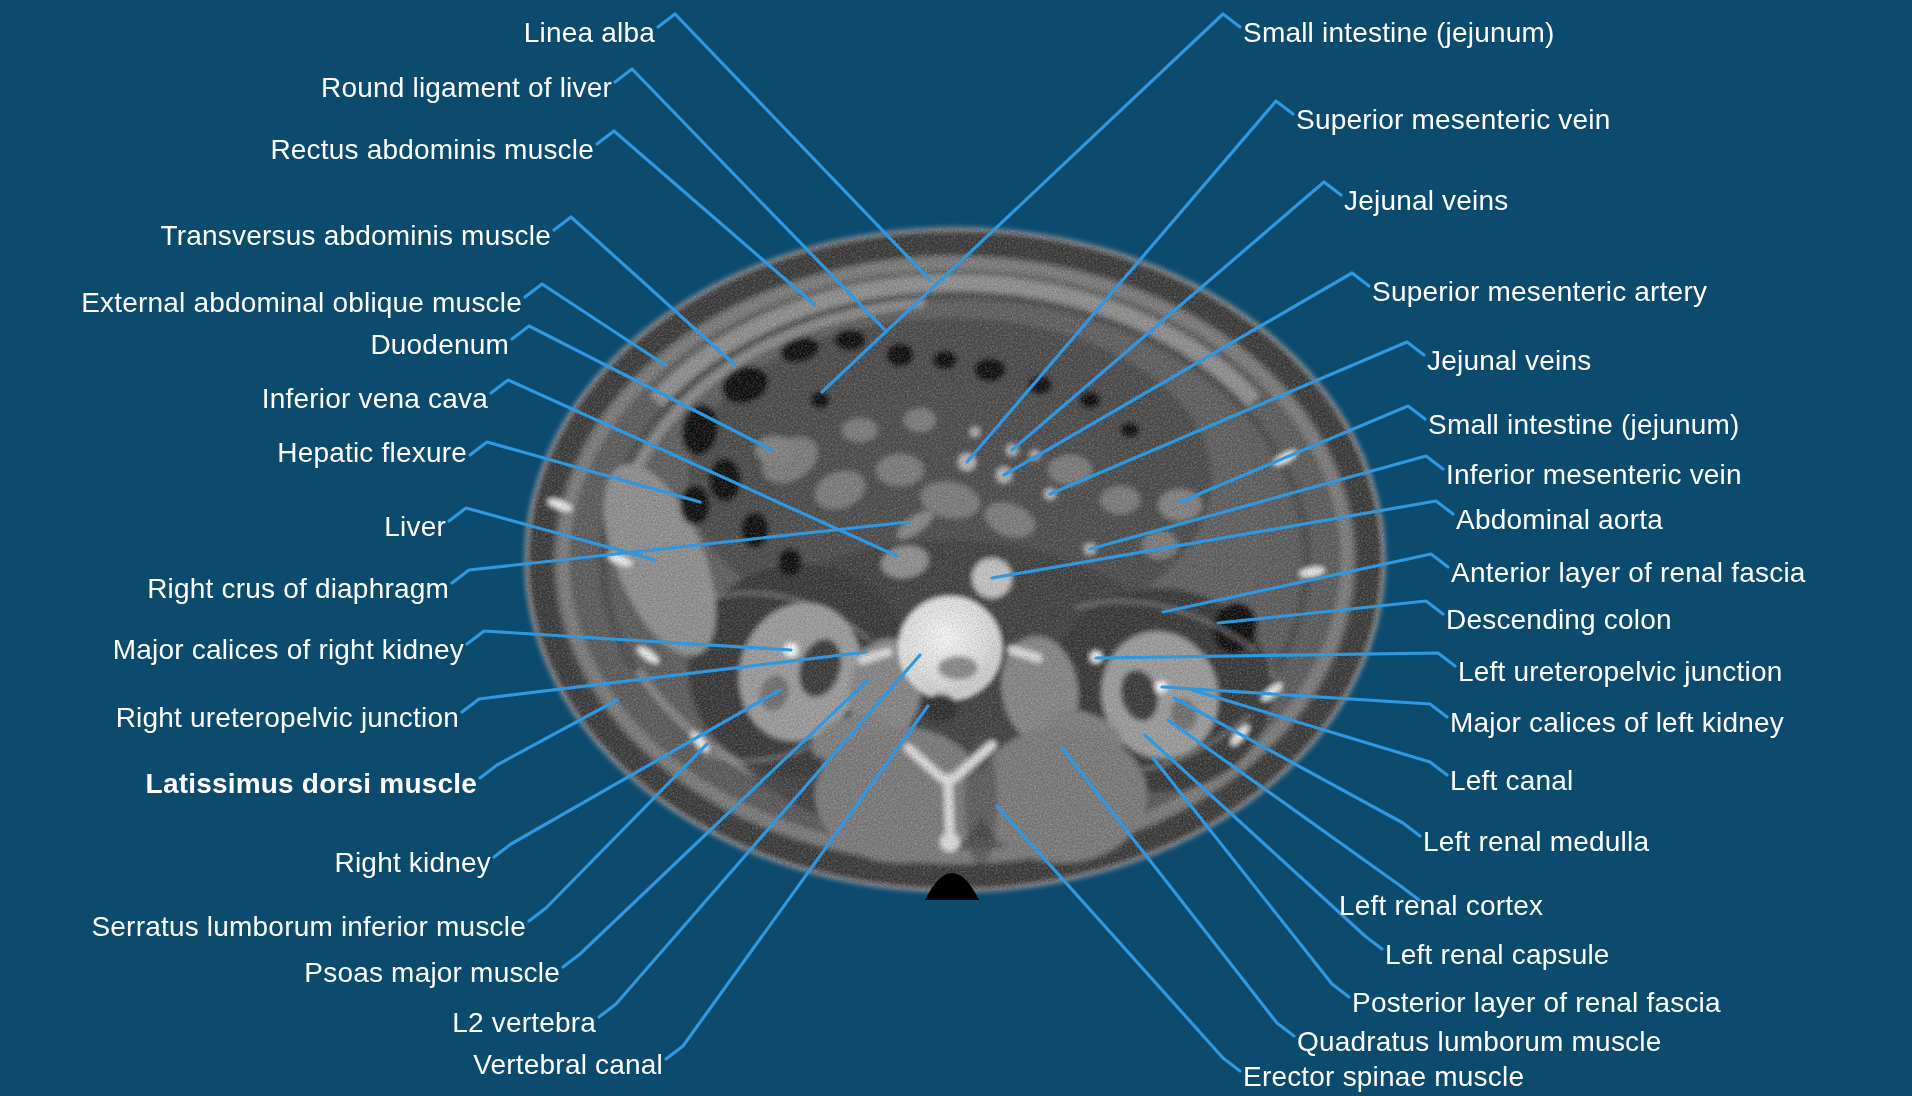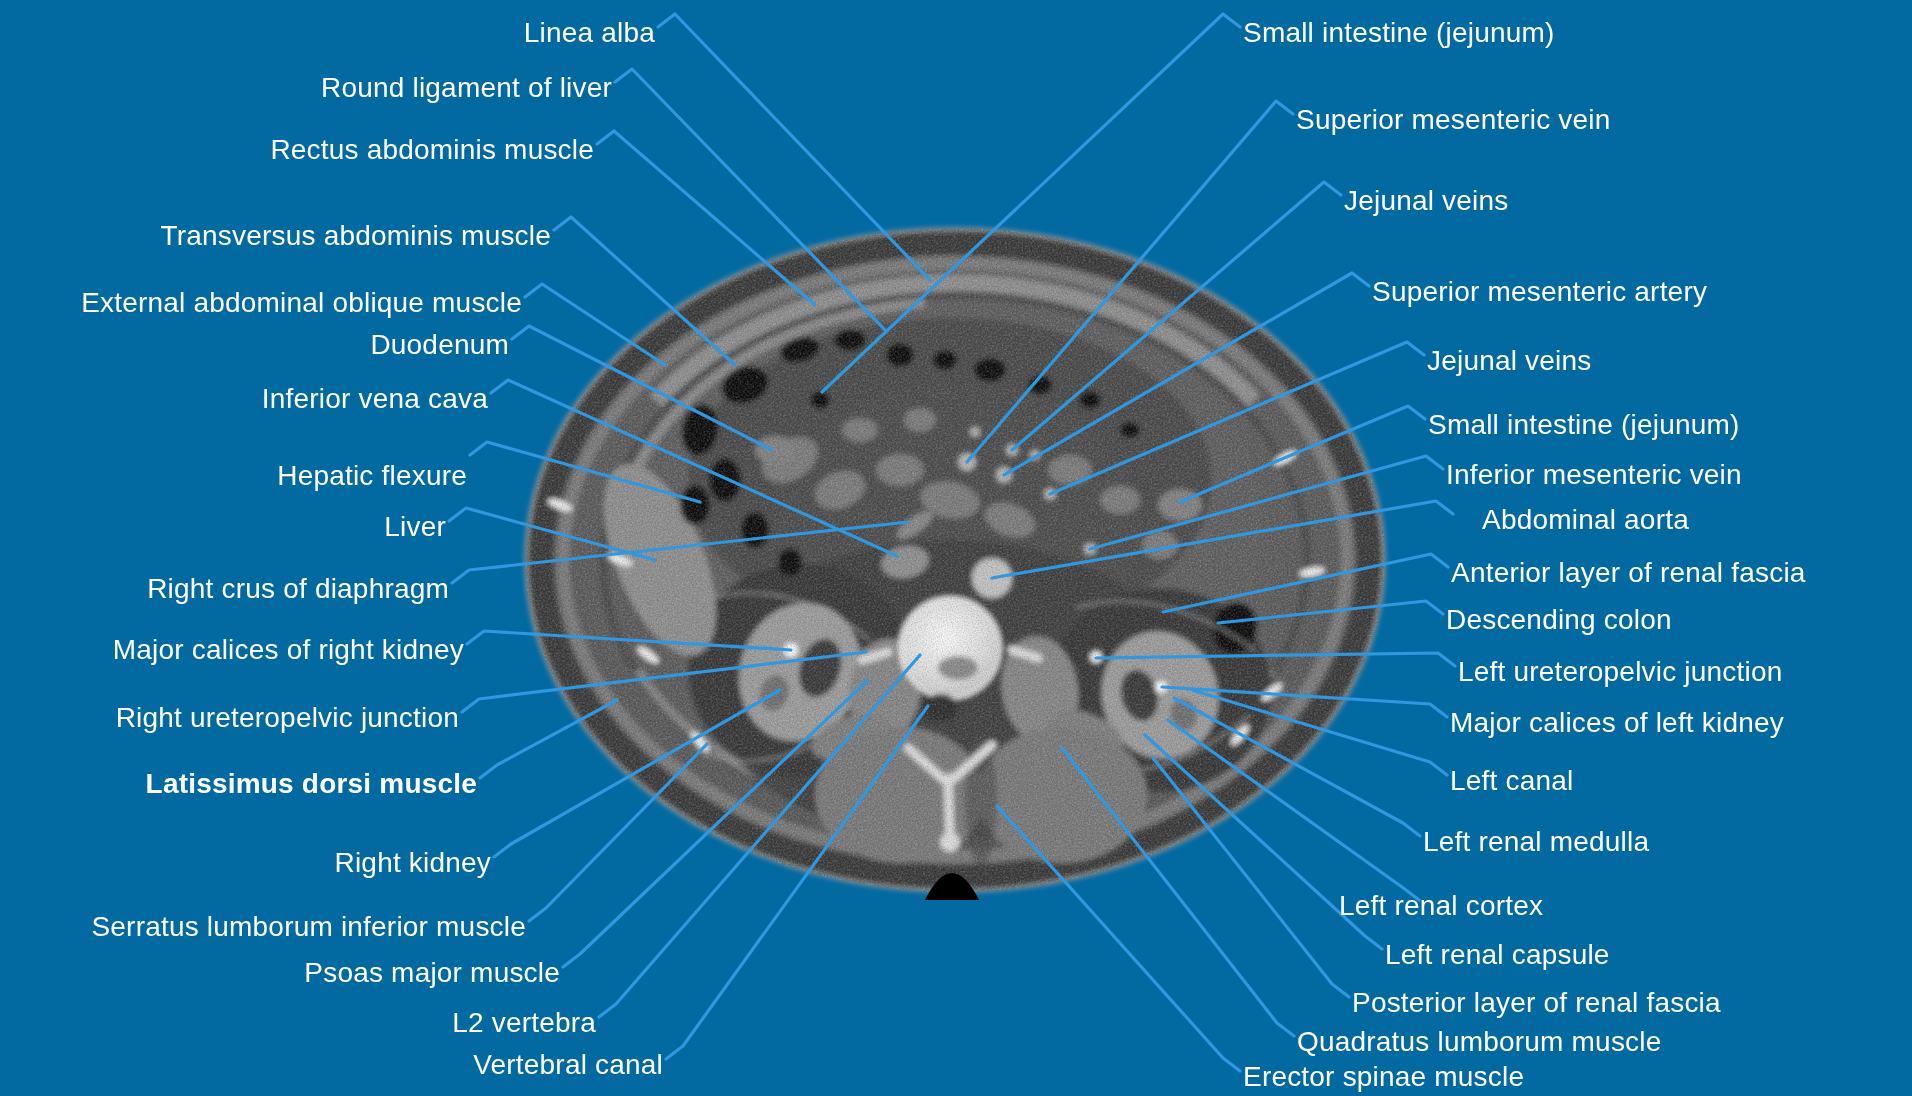--- a/index.html
+++ b/index.html
@@ -1,19 +1,19 @@
 <!DOCTYPE html>
 <html><head>
 <meta charset="utf-8">
 <style>
   html,body{margin:0;padding:0;background:#000;}
   #stage{
     position:relative;
     width:1912px;height:1096px;
-    background:#0369a1;
+    background:#0c4a6e;
     overflow:hidden;
     font-family:"Liberation Sans", sans-serif;
   }
   #ct-svg{position:absolute;left:0;top:0;}
   .anat-label{
     position:absolute;
     color:#fff;
     font-size:28px;
     line-height:1.1;
     white-space:nowrap;
@@ -238,39 +238,39 @@
   </svg>
 
   <div id="labels">
       <div class="anat-label left" style="right: 1257px; top: 33px;">Linea alba</div>
       <div class="anat-label left" style="right: 1300px; top: 88px; margin-left: 40px;">Round ligament of liver</div>
       <div class="anat-label left" style="right: 1318px; top: 150px;">Rectus abdominis muscle</div>
       <div class="anat-label left" style="right: 1361px; top: 236px;">Transversus abdominis muscle</div>
       <div class="anat-label left" style="right: 1390px; top: 303px;">External abdominal oblique muscle</div>
       <div class="anat-label left" style="right: 1403px; top: 345px;">Duodenum</div>
       <div class="anat-label left" style="right: 1424px; top: 399px;">Inferior vena cava</div>
-      <div class="anat-label left" style="right: 1445px; top: 476px; margin-left: 20px;">Hepatic flexure</div>
+      <div class="anat-label left" style="right: 1445px; top: 453px; margin-left: 20px;">Hepatic flexure</div>
       <div class="anat-label left" style="right: 1466px; top: 527px;">Liver</div>
       <div class="anat-label left" style="right: 1463px; top: 589px;">Right crus of diaphragm</div>
       <div class="anat-label left" style="right: 1448px; top: 650px;">Major calices of right kidney</div>
       <div class="anat-label left" style="right: 1453px; top: 718px;">Right ureteropelvic junction</div>
       <div class="anat-label left" style="right: 1435px; top: 784px; font-weight: bold;">Latissimus dorsi muscle</div>
       <div class="anat-label left" style="right: 1421px; top: 863px;">Right kidney</div>
       <div class="anat-label left" style="right: 1386px; top: 927px;">Serratus lumborum inferior muscle</div>
       <div class="anat-label left" style="right: 1352px; top: 973px;">Psoas major muscle</div>
       <div class="anat-label left" style="right: 1316px; top: 1023px;">L2 vertebra</div>
       <div class="anat-label left" style="right: 1249px; top: 1065px;">Vertebral canal</div>
       <div class="anat-label right" style="left: 1243px; top: 33px;">Small intestine (jejunum)</div>
       <div class="anat-label right" style="left: 1296px; top: 120px;">Superior mesenteric vein</div>
       <div class="anat-label right" style="left: 1344px; top: 201px;">Jejunal veins</div>
       <div class="anat-label right" style="left: 1372px; top: 292px;">Superior mesenteric artery</div>
       <div class="anat-label right" style="left: 1427px; top: 361px;">Jejunal veins</div>
       <div class="anat-label right" style="left: 1428px; top: 425px;">Small intestine (jejunum)</div>
       <div class="anat-label right" style="left: 1446px; top: 475px;">Inferior mesenteric vein</div>
-      <div class="anat-label right" style="left: 1456px; top: 520px; margin-left: 26px;">Abdominal aorta</div>
+      <div class="anat-label right" style="left: 1456px; top: 520px;">Abdominal aorta</div>
       <div class="anat-label right" style="left: 1451px; top: 573px;">Anterior layer of renal fascia</div>
       <div class="anat-label right" style="left: 1446px; top: 620px;">Descending colon</div>
       <div class="anat-label right" style="left: 1458px; top: 672px;">Left ureteropelvic junction</div>
       <div class="anat-label right" style="left: 1450px; top: 723px;">Major calices of left kidney</div>
       <div class="anat-label right" style="left: 1450px; top: 781px;">Left canal</div>
       <div class="anat-label right" style="left: 1423px; top: 842px;">Left renal medulla</div>
       <div class="anat-label right" style="left: 1339px; top: 906px;">Left renal cortex</div>
       <div class="anat-label right" style="left: 1385px; top: 955px;">Left renal capsule</div>
       <div class="anat-label right" style="left: 1352px; top: 1003px;">Posterior layer of renal fascia</div>
       <div class="anat-label right" style="left: 1297px; top: 1042px;">Quadratus lumborum muscle</div>

